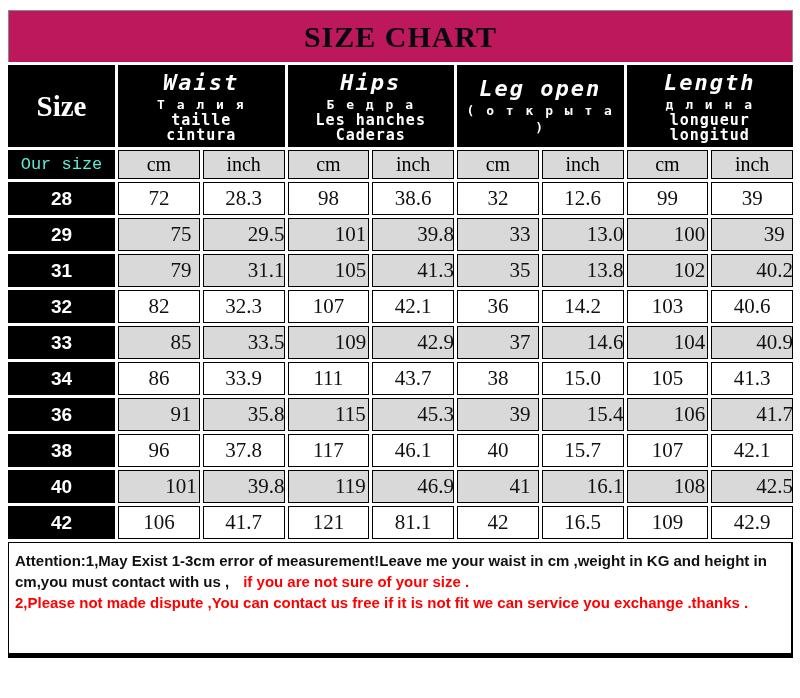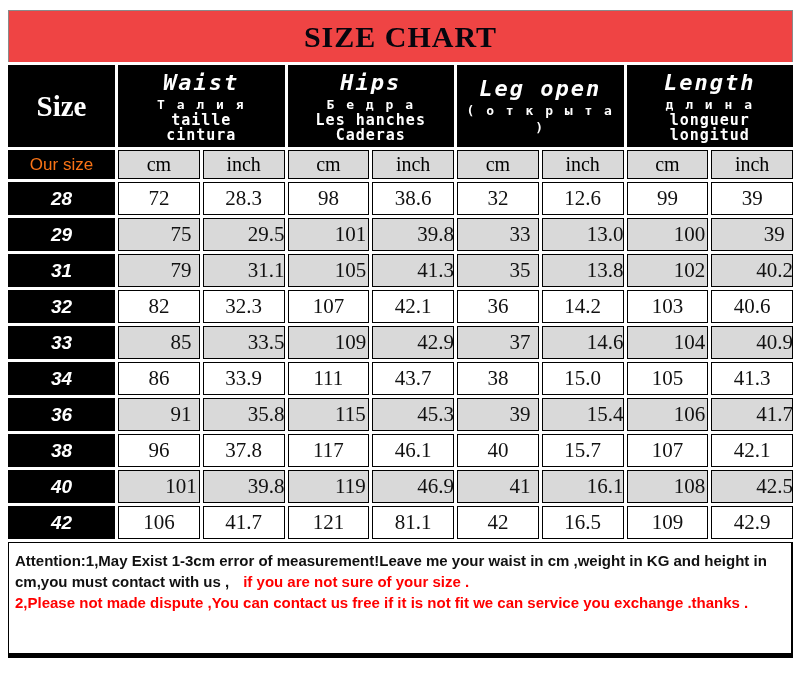--- a/index.html
+++ b/index.html
@@ -5,21 +5,21 @@
   * { margin:0; padding:0; box-sizing:border-box; }
   html,body { width:800px; height:698px; background:#ffffff; overflow:hidden; }
   body { font-family:"Liberation Sans", sans-serif; position:relative; }
 
   .page { position:absolute; left:8px; top:10px; width:785px; }
 
   
   .title-box {
     border:1px solid #8a8a8a; border-bottom:none;
     height:52px; display:flex; align-items:center; justify-content:center;
-    background:#ef4444;
+    background:#be185d;
   }
   .title-text {
     font-family:"Liberation Serif", serif; font-weight:bold;
     font-size:30px; letter-spacing:1px; color:#06060e;
   }
 
   
   table.size-chart {
     table-layout:fixed; border-collapse:separate; border-spacing:3px;
     width:791px; margin-left:-3px; background:#ffffff;
@@ -40,29 +40,29 @@
   .group-sub-ru {
     font-family:"DejaVu Sans Mono", monospace; font-weight:bold;
     font-size:13px; letter-spacing:2px; line-height:17px;
   }
   .group-sub {
     font-family:"DejaVu Sans Mono", monospace; font-weight:bold;
     font-size:15px; letter-spacing:1px; line-height:15px;
   }
   .unit-row th, .unit-row td { height:29px; }
   .our-size-cell {
-    background:#000; color:#f97316; font-family:Liberation Sans, sans-serif;
+    background:#000; color:#5eead4; font-family:Liberation Mono, monospace;
     font-size:17px; font-weight:normal;
   }
   .unit-cell {
     background:#d9d9d9; font-family:"Liberation Serif", serif; font-size:20px;
   }
   tbody th, tbody td { height:33px; }
   .size-cell {
-    background:#000; color:#fff; font-style:italic; font-weight:bold;
+    background:#000; color:#fff; font-weight:bold;
     font-size:19px; font-family:"Liberation Sans", sans-serif;
   }
   .value-cell { font-family:"Liberation Serif", serif; font-size:21px; color:#111; }
   tr.row-light .value-cell { background:#ffffff; }
   tr.row-dark  .value-cell { background:#d9d9d9;padding-left:44px; }
 
   
   .footer-box {
     border-left:1px solid #000; border-right:2px solid #000;
     border-top:1px solid #000; border-bottom:5px solid #000;

